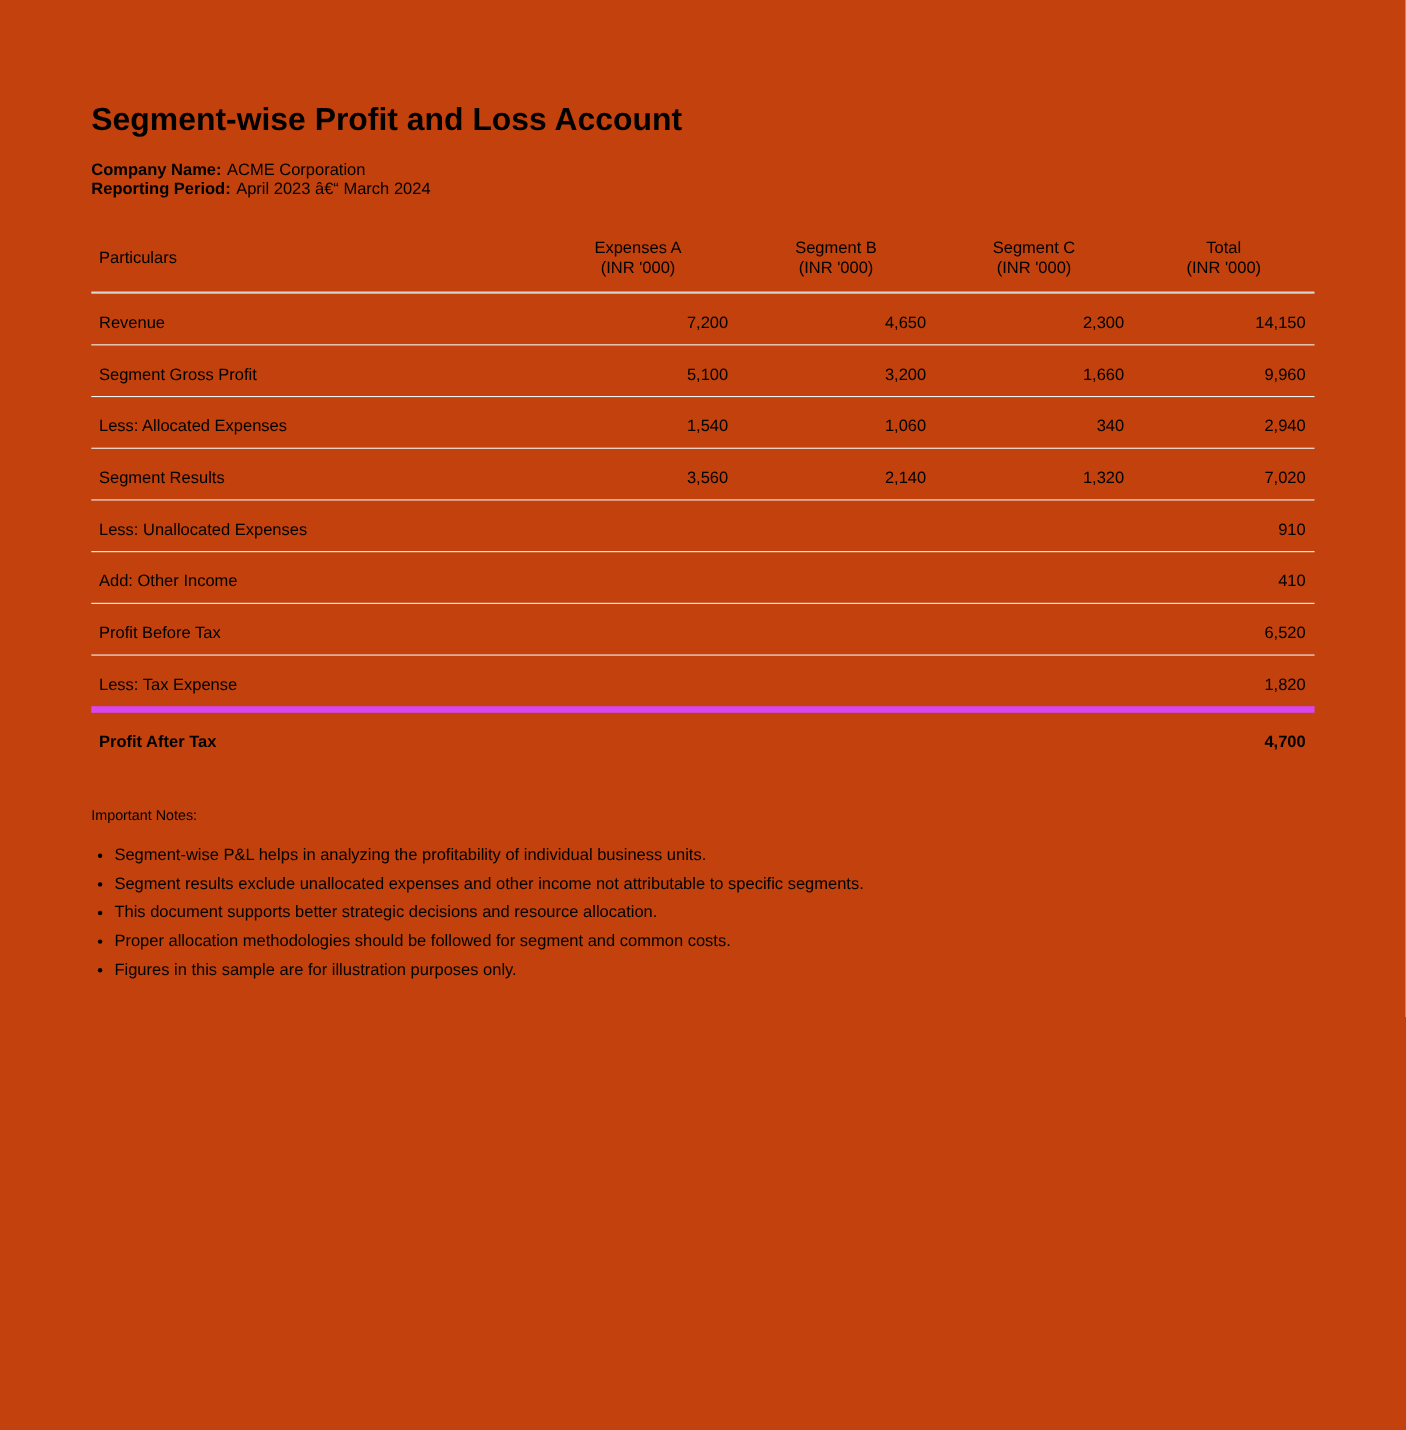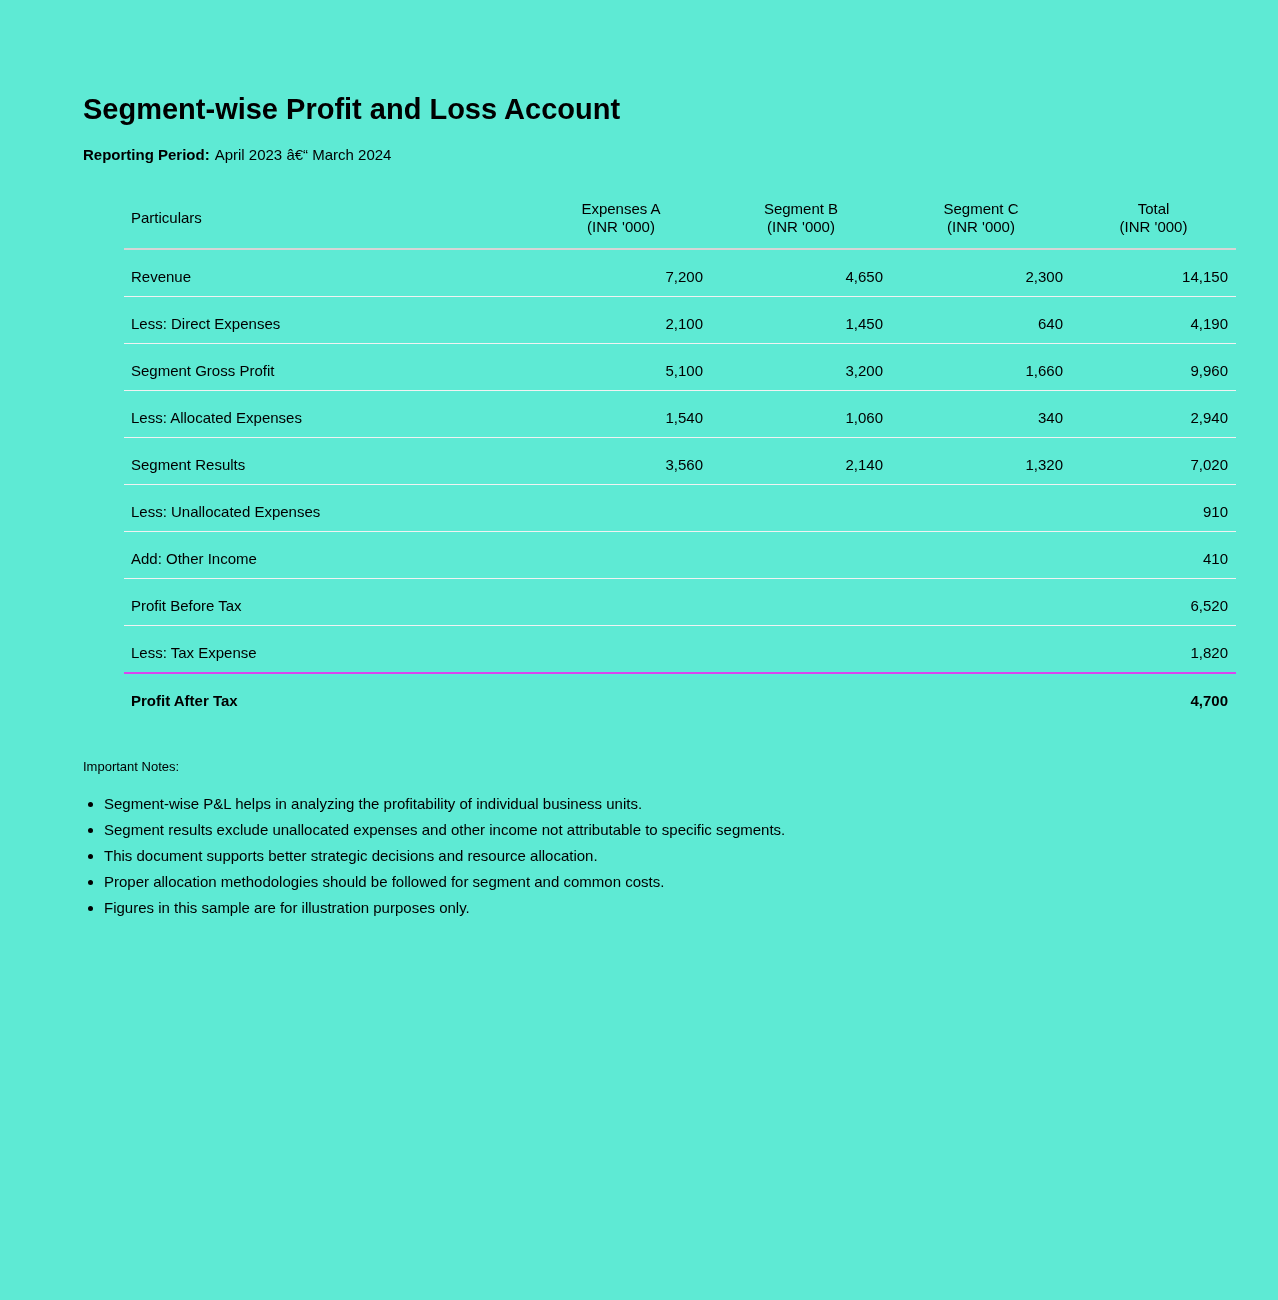--- a/index.html
+++ b/index.html
@@ -3,38 +3,37 @@
 <meta charset="utf-8">
 <style>
   html, body { margin: 0; padding: 0; background: #ffffff; color: #000000; }
   body { font-family: "Liberation Sans", sans-serif; }
   .page {
     position: relative;
     width: 1278px;
     height: 1300px;
     box-sizing: border-box;
     padding: 94px 83px 0 83px;
-    background: #5eead4;
+    background: #c2410c;
     overflow: hidden;
   }
   .doc-title {
     margin: 0 0 22px 0;
     font-size: 29px;
     line-height: 30px;
     font-weight: bold;
   }
   .meta-line { font-size: 15px; line-height: 17px; }
   .meta-label { font-weight: bold; margin-right: 5px; }
   .pnl-table {
     width: 1112px;
     margin-top: 31px;
     border-collapse: collapse;
     table-layout: fixed;
     font-size: 15px;
-    margin-left: 41px;
   }
   col.c-part { width: 407px; }
   col.c-a, col.c-b, col.c-c { width: 180px; }
   col.c-total { width: 165px; }
   .pnl-table thead th {
     font-weight: normal;
     text-align: center;
     vertical-align: middle;
     line-height: 18px;
     padding: 6px 0 12px 0;
@@ -47,21 +46,21 @@
     border-bottom: 1px solid #f2f2f2;
     vertical-align: middle;
   }
   .pnl-table tbody td.particulars {
     text-align: left;
     padding-left: 7px;
     padding-right: 0;
   }
   .pnl-table tr.row-total td {
     font-weight: bold;
-    border-top: 2px solid #d946ef;
+    border-top: 6px solid #d946ef;
     border-bottom: none;
   }
   .notes-heading {
     margin: 37px 0 0 0;
     font-size: 13px;
     font-weight: normal;
     line-height: 20px;
   }
   ul.notes-list {
     margin: 19px 0 0 0;
@@ -71,20 +70,23 @@
   }
   ul.notes-list li { margin-bottom: 10px; }
 </style>
 </head>
 <body>
 
 <div class="page">
 
   <h1 class="doc-title">Segment-wise Profit and Loss Account</h1>
 
+  <div class="meta-line">
+    <span class="meta-label">Company Name:</span><span>ACME Corporation</span>
+  </div>
   <div class="meta-line">
     <span class="meta-label">Reporting Period:</span><span>April 2023 â€“ March 2024</span>
   </div>
 
   <table class="pnl-table">
     <colgroup>
       <col class="c-part">
         <col class="c-a">
         <col class="c-b">
         <col class="c-c">
@@ -111,27 +113,20 @@
         </th>
       </tr>
     </thead>
     <tbody>
       <tr>
         <td class="particulars">Revenue</td>
         <td>7,200</td>
         <td>4,650</td>
         <td>2,300</td>
         <td>14,150</td>
-      </tr>
-      <tr>
-        <td class="particulars">Less: Direct Expenses</td>
-        <td>2,100</td>
-        <td>1,450</td>
-        <td>640</td>
-        <td>4,190</td>
       </tr>
       <tr>
         <td class="particulars">Segment Gross Profit</td>
         <td>5,100</td>
         <td>3,200</td>
         <td>1,660</td>
         <td>9,960</td>
       </tr>
       <tr>
         <td class="particulars">Less: Allocated Expenses</td>

